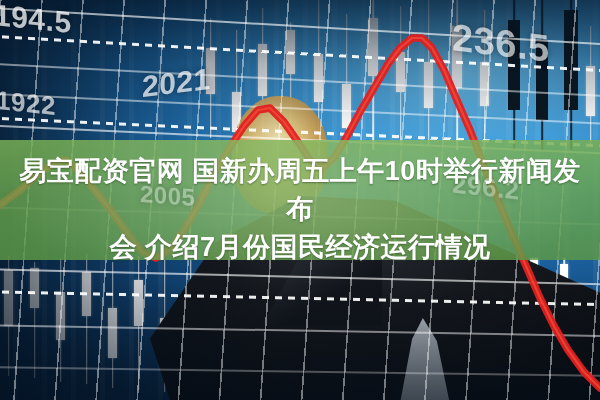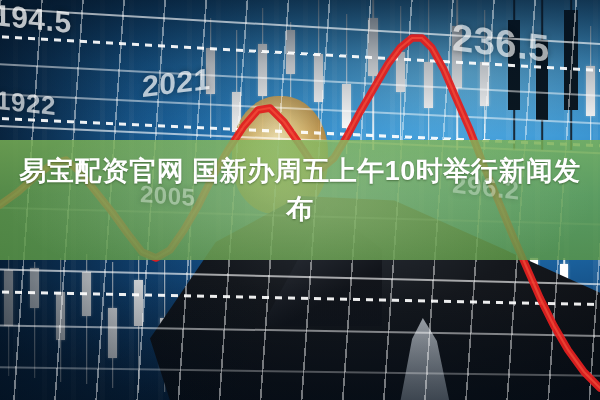--- a/index.html
+++ b/index.html
@@ -300,15 +300,16 @@
   <div class="ghost" id="g-2365">236.5</div>
 
   <div id="green-band"></div>
   <div id="green-soft"></div>
 
   <div class="ghost" id="g-2005">2005</div>
   <div class="ghost" id="g-2962">296.2</div>
 
   <div id="headline">
     <span class="ln ln1">易宝配资官网 国新办周五上午10时举行新闻发布</span>
+    <span class="ln ln2">会 介绍7月份国民经济运行情况</span>
   </div>
 
 </div>
 
 </body></html>

